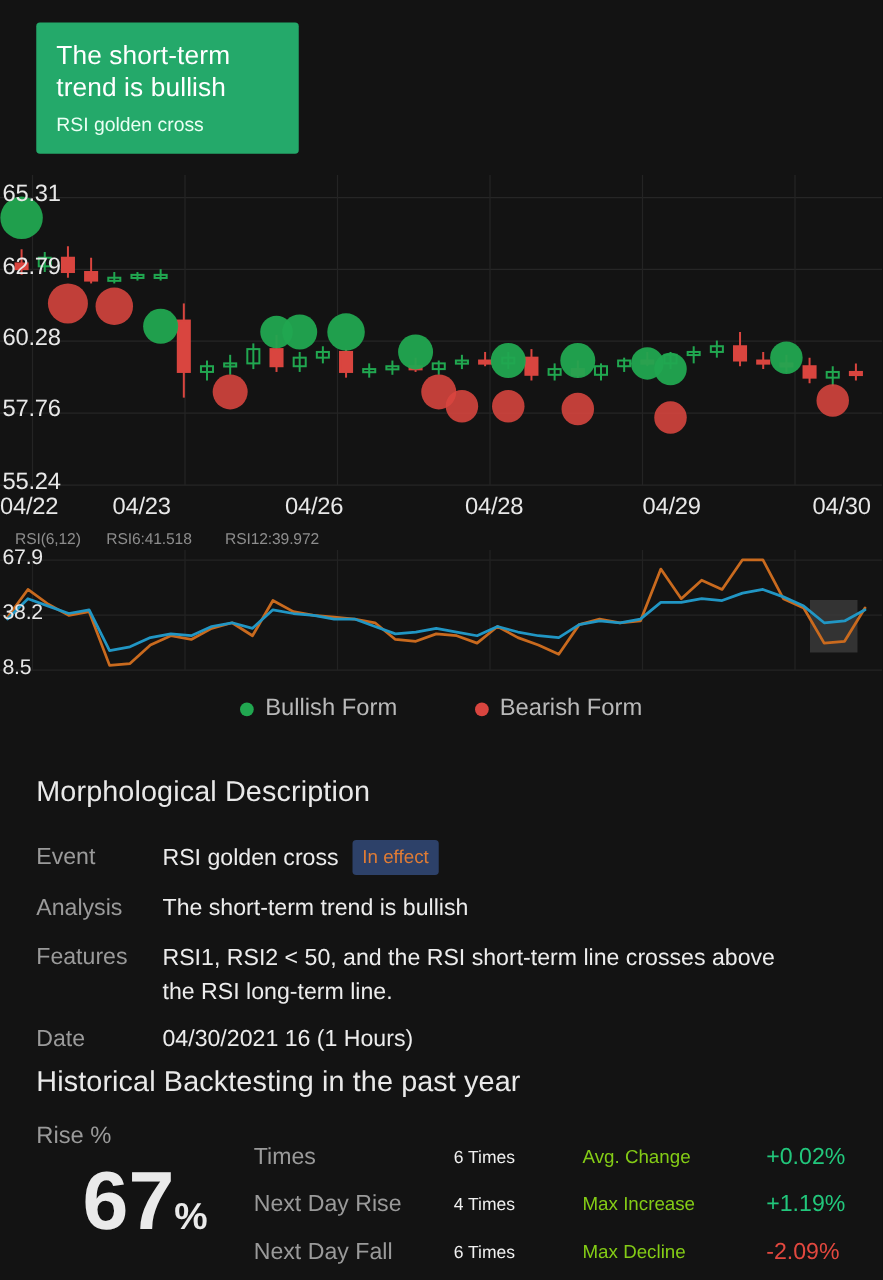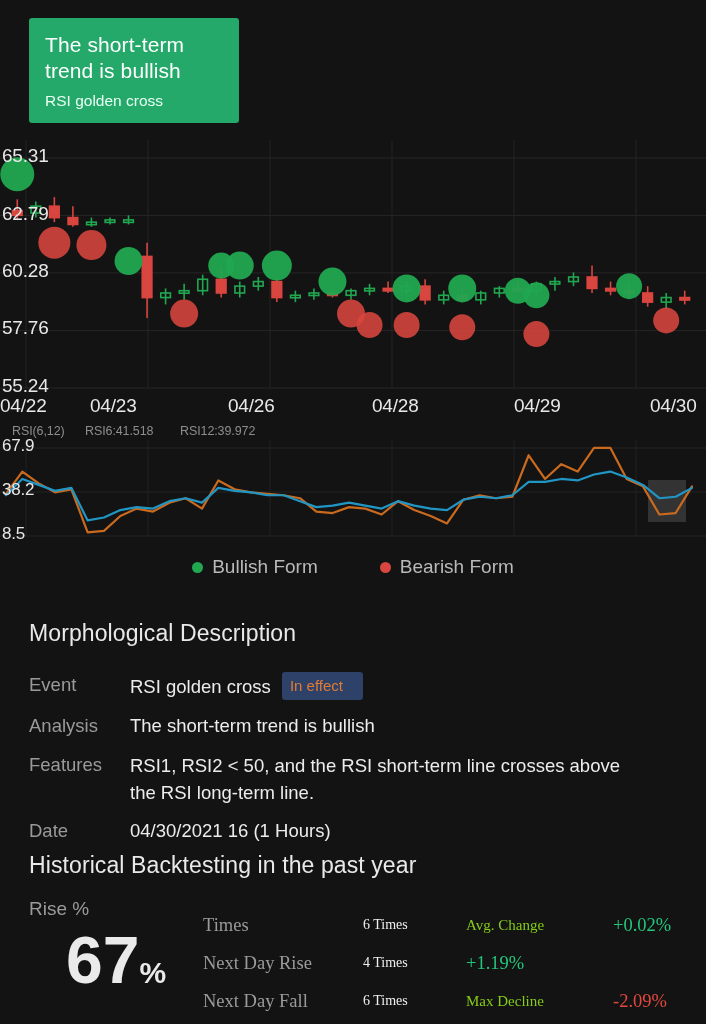--- a/index.html
+++ b/index.html
@@ -76,33 +76,33 @@
   }
   .desc-value {
     color: #ececec; font-size: 18.5px; line-height: 26px;
     max-width: 545px;
   }
   .desc-value.multiline { line-height: 27px; }
   .badge {
     display: inline-block; margin-left: 11px;
     background: #2d4169; color: #e07c35;
     font-size: 15px; line-height: 15px;
-    padding: 6px 20px 7px 8px; border-radius: 3px;
+    padding: 6px 8px 7px 8px; border-radius: 3px;
     vertical-align: 2px;
   }
 
   
   .stats { position: absolute; left: 0; top: 898px; width: 706px; height: 126px; }
   .rise-block { position: absolute; left: 29px; top: 0; }
   .rise-label { color: #9a9a9a; font-size: 19px; }
   .rise-value { color: #eaeaea; font-size: 66px; line-height: 64px; margin-top: 8px; font-weight: 700; margin-left: 37px; }
   .rise-value .pct { font-size: 30px; }
 
   .stat-grid { position: absolute; left: 203px; top: 8px; width: 500px; }
-  .stat-row { display: flex; align-items: center; height: 38px; font-family: Liberation Serif, serif; }
+  .stat-row { display: flex; align-items: center; height: 38px; }
   .stat-k1 { width: 160px; color: #9a9a9a; font-size: 18.5px; }
   .stat-v1 { width: 103px; color: #f0f0f0; font-size: 14px; }
   .stat-k2 { width: 147px; color: #84cc16; font-size: 15px; }
   .stat-v2 { font-size: 18.5px; }
   .pos { color: #22c77c; }
   .neg { color: #e2483f; }
 </style>
 </head>
 <body>
 
@@ -311,20 +311,21 @@
     <div class="stat-grid" id="stat-grid">
         <div class="stat-row">
           <div class="stat-k1">Times</div>
           <div class="stat-v1">6 Times</div>
           <div class="stat-k2">Avg. Change</div>
           <div class="stat-v2 pos">+0.02%</div>
         </div>
         <div class="stat-row">
           <div class="stat-k1">Next Day Rise</div>
           <div class="stat-v1">4 Times</div>
+          <div class="stat-k2">Max Increase</div>
           <div class="stat-v2 pos">+1.19%</div>
         </div>
         <div class="stat-row">
           <div class="stat-k1">Next Day Fall</div>
           <div class="stat-v1">6 Times</div>
           <div class="stat-k2">Max Decline</div>
           <div class="stat-v2 neg">-2.09%</div>
         </div>
       </div>
   </div>

